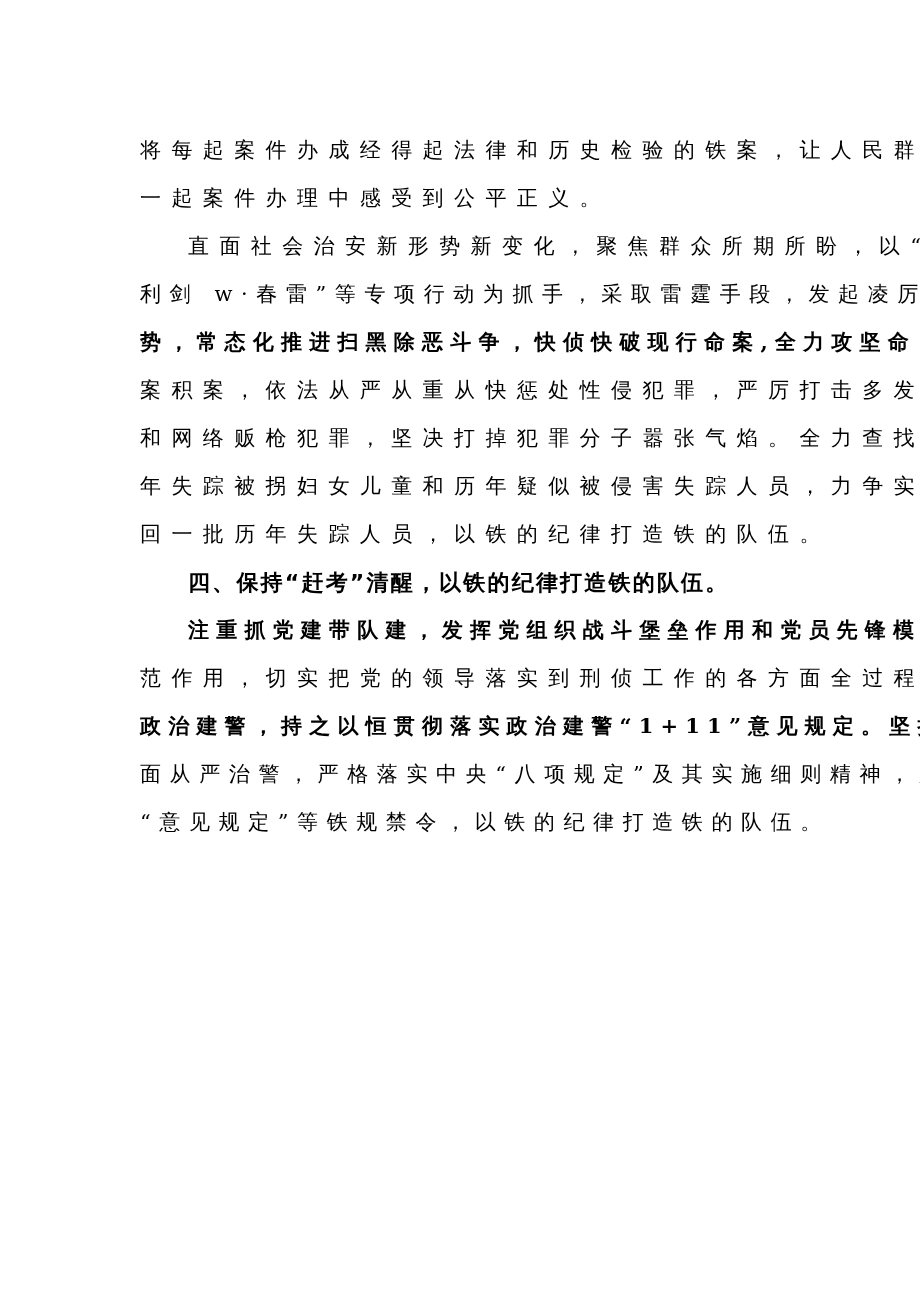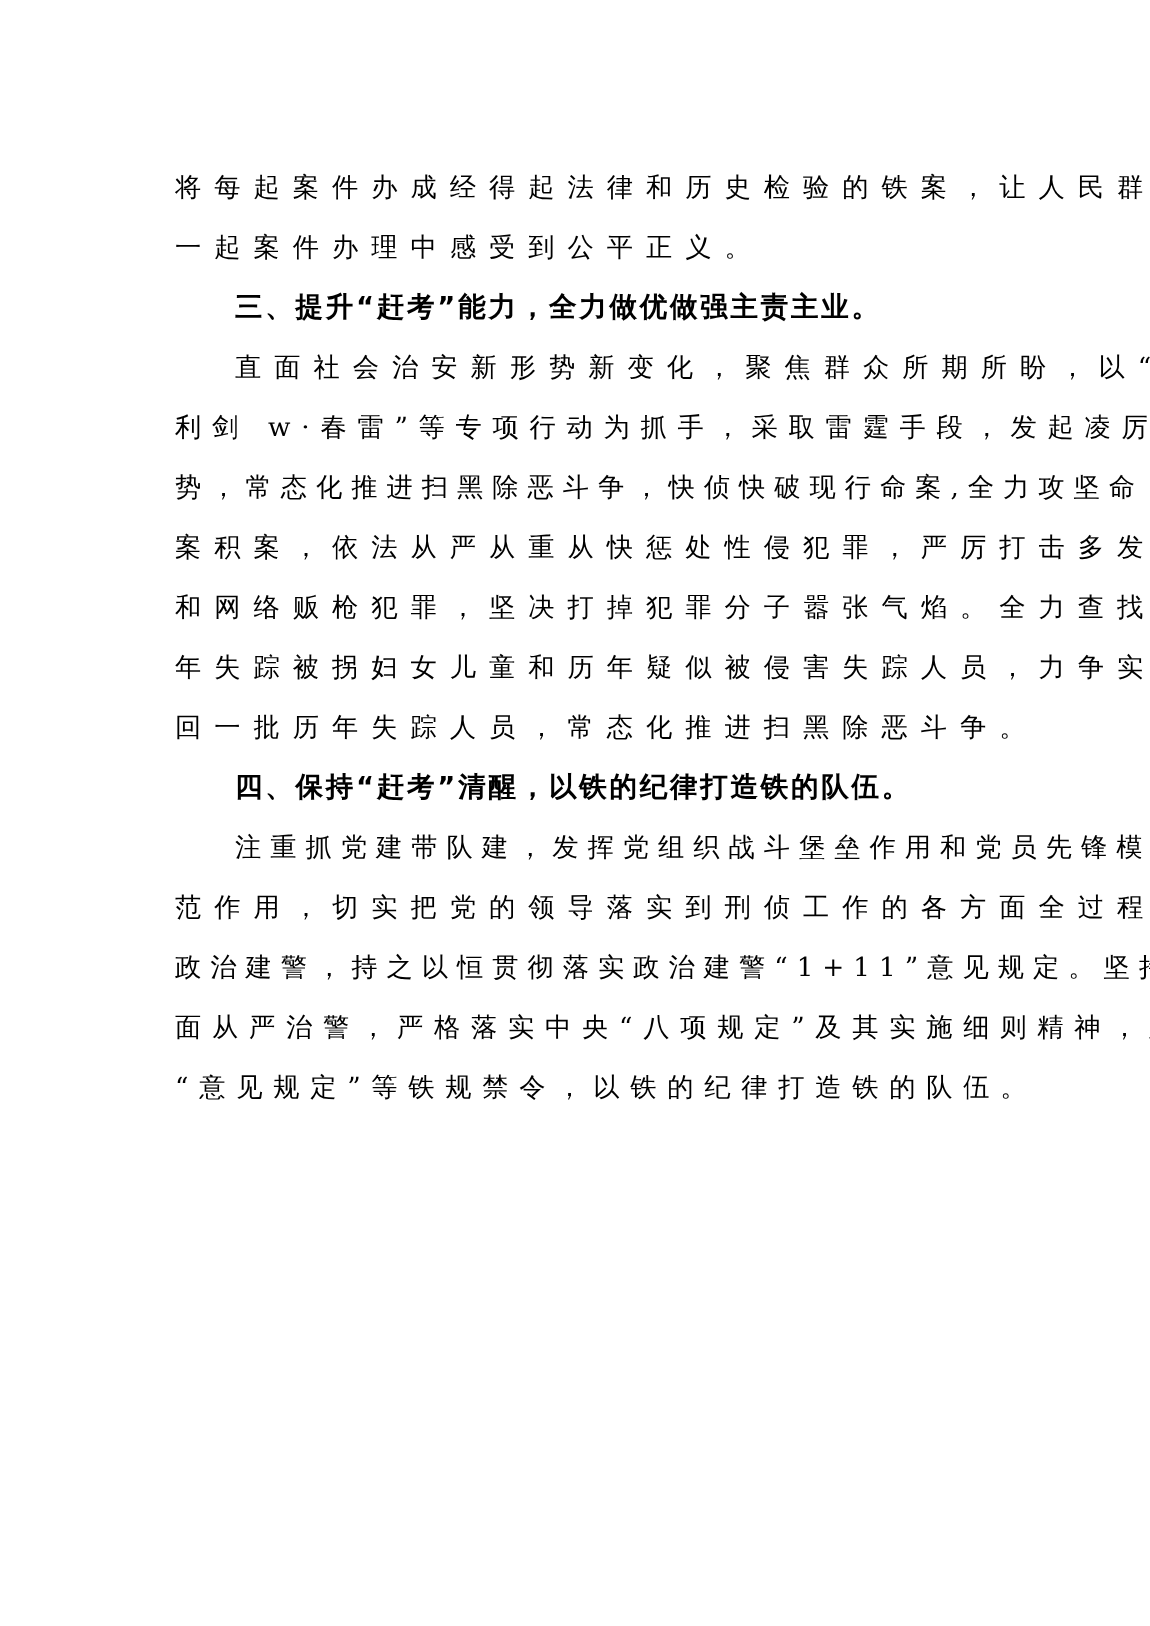--- a/index.html
+++ b/index.html
@@ -28,20 +28,21 @@
       font-family: "DejaVu Serif", "Liberation Serif", serif;
       font-size: 21px;
       letter-spacing: 10.4px;
       font-weight: normal;
     }
     .line.tight {
       letter-spacing: 8.6px;
     }
     .line.tighter {
       letter-spacing: 7.2px;
+      font-weight: bold;
     }
     .line.indent {
       padding-left: 48px;
     }
     .heading {
       display: block;
       height: 48px;
       line-height: 40px;
       white-space: nowrap;
       padding-left: 48px;
@@ -55,28 +56,27 @@
 <body>
 
 <div class="page">
 
   <div>
     <span class="line">将每起案件办成经得起法律和历史检验的铁案，让人民群众在每</span>
     <span class="line">一起案件办理中感受到公平正义。</span>
   </div>
 
   <div>
-    <span class="heading">三、提升“赶考”能力，全力做优做强主责主业。</span>
     <span class="line indent">直面社会治安新形势新变化，聚焦群众所期所盼，以“永警</span>
     <span class="line tight">利剑 w·春雷”等专项行动为抓手，采取雷霆手段，发起凌厉攻</span>
     <span class="line tighter">势，常态化推进扫黑除恶斗争，快侦快破现行命案,全力攻坚命</span>
     <span class="line">案积案，依法从严从重从快惩处性侵犯罪，严厉打击多发性侵财</span>
     <span class="line">和网络贩枪犯罪，坚决打掉犯罪分子嚣张气焰。全力查找解救历</span>
     <span class="line">年失踪被拐妇女儿童和历年疑似被侵害失踪人员，力争实打实找</span>
-    <span class="line">回一批历年失踪人员，常态化推进扫黑除恶斗争。</span>
+    <span class="line">回一批历年失踪人员，以铁的纪律打造铁的队伍。</span>
   </div>
 
   <div>
     <span class="heading">四、保持“赶考”清醒，以铁的纪律打造铁的队伍。</span>
     <span class="line indent tighter">注重抓党建带队建，发挥党组织战斗堡垒作用和党员先锋模</span>
     <span class="line">范作用，切实把党的领导落实到刑侦工作的各方面全过程。坚持</span>
     <span class="line tighter">政治建警，持之以恒贯彻落实政治建警“1+11”意见规定。坚持全</span>
     <span class="line tight">面从严治警，严格落实中央“八项规定”及其实施细则精神，严</span>
     <span class="line tight">“意见规定”等铁规禁令，以铁的纪律打造铁的队伍。</span>
   </div>

